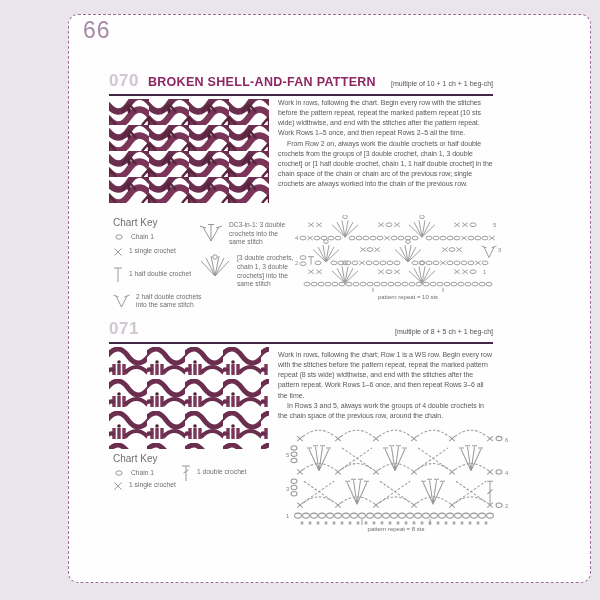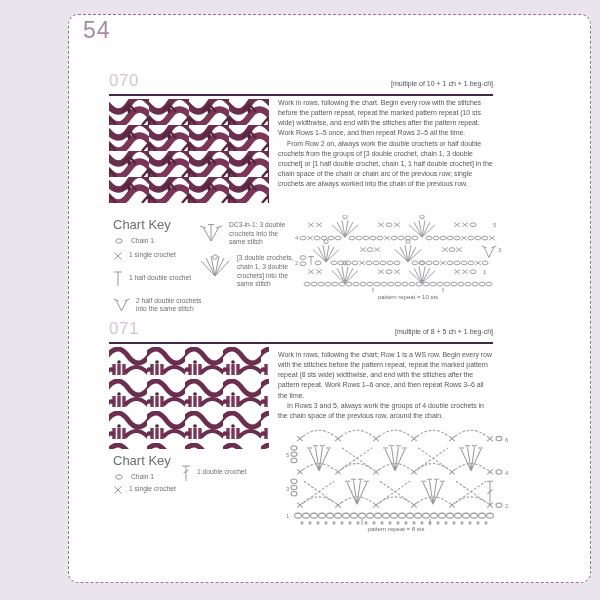--- a/index.html
+++ b/index.html
@@ -18,52 +18,53 @@
   }
   .pagenum{
     position:absolute;left:14px;top:2px;
     font-size:23px;color:#a58aa8;letter-spacing:1px;
   }
   .sec-head{
     position:absolute;left:40px;width:384px;
     display:flex;align-items:baseline;gap:9px;
     border-bottom:2px solid #44274b;padding-bottom:3px;
   }
-  .sec-num{font-size:17px;font-weight:normal;color:#d1c5d1;letter-spacing:0.5px;}
+  .sec-num{font-size:17px;font-weight:bold;color:#d1c5d1;letter-spacing:0.5px;}
   .sec-title{font-size:12.5px;font-weight:bold;color:#8f2764;letter-spacing:0.3px;}
   .sec-mult{margin-left:auto;font-size:7px;color:#515254;}
   .photo{position:absolute;left:40px;}
   .bodytext{
     position:absolute;left:209px;width:216px;
     font-size:7px;line-height:1.45;color:#58595b;letter-spacing:-0.05px;
   }
   .bodytext p{margin:0;}
   .bodytext p.indent{text-indent:9px;}
   .key{position:absolute;color:#6d6e70;}
-  .key-title{font-size:13px;margin:0 0 5px 0;}
+  .key-title{font-size:10px;margin:0 0 5px 0;}
   .key-item{display:flex;align-items:center;gap:6px;margin-bottom:5px;font-size:6.7px;}
   .key-item.top{align-items:flex-start;}
   .key-icon{flex:0 0 auto;}
   .key-label{line-height:1.3;}
   .chart{position:absolute;}
   .chart-label{
     position:absolute;font-size:6px;color:#6d6e70;text-align:center;width:140px;
   }
   svg .sym{stroke:#97999c;stroke-width:1;fill:none;}
   svg text{fill:#87898c;stroke:none;font-size:6px;font-family:"Liberation Sans",sans-serif;}
 </style>
 </head>
 <body>
 
 <div class="page">
 
-  <div class="pagenum">54</div>
+  <div class="pagenum">66</div>
 
   <div class="sec-head" style="top:56px;">
     <span class="sec-num">070</span>
+    <span class="sec-title">BROKEN SHELL-AND-FAN PATTERN</span>
     <span class="sec-mult">[multiple of 10 + 1 ch + 1 beg-ch]</span>
   </div>
 
   <svg class="photo" style="top:84px;" width="160" height="104">
     <defs>
       <pattern id="p70" width="40" height="26" patternUnits="userSpaceOnUse">
         <rect width="40" height="26" fill="#ffffff"></rect>
         <path d="M-2,5 Q10,20 20,5 Q30,-10 42,5" stroke="#6b2e4e" stroke-width="6.5" fill="none"></path>
         <path d="M-2,18 Q10,33 20,18 Q30,3 42,18" stroke="#7a3558" stroke-width="6.5" fill="none"></path>
         <path d="M20,5 L13,13 M20,5 L20,14 M20,5 L27,13" stroke="#58253f" stroke-width="2.4" fill="none"></path>

